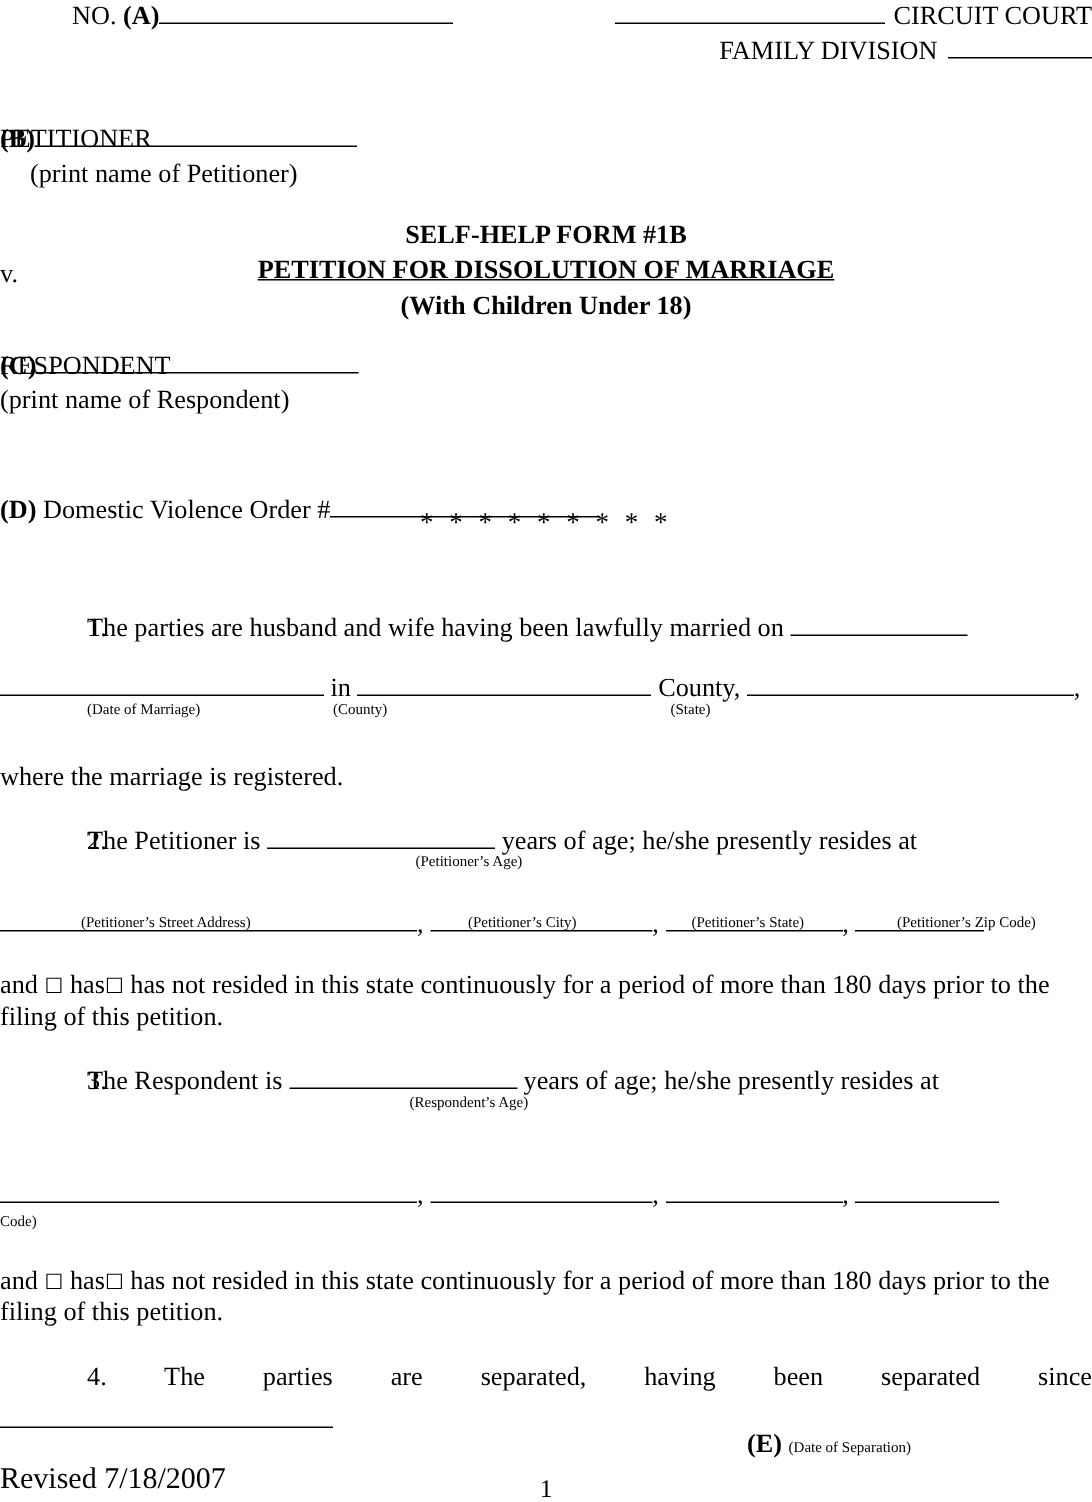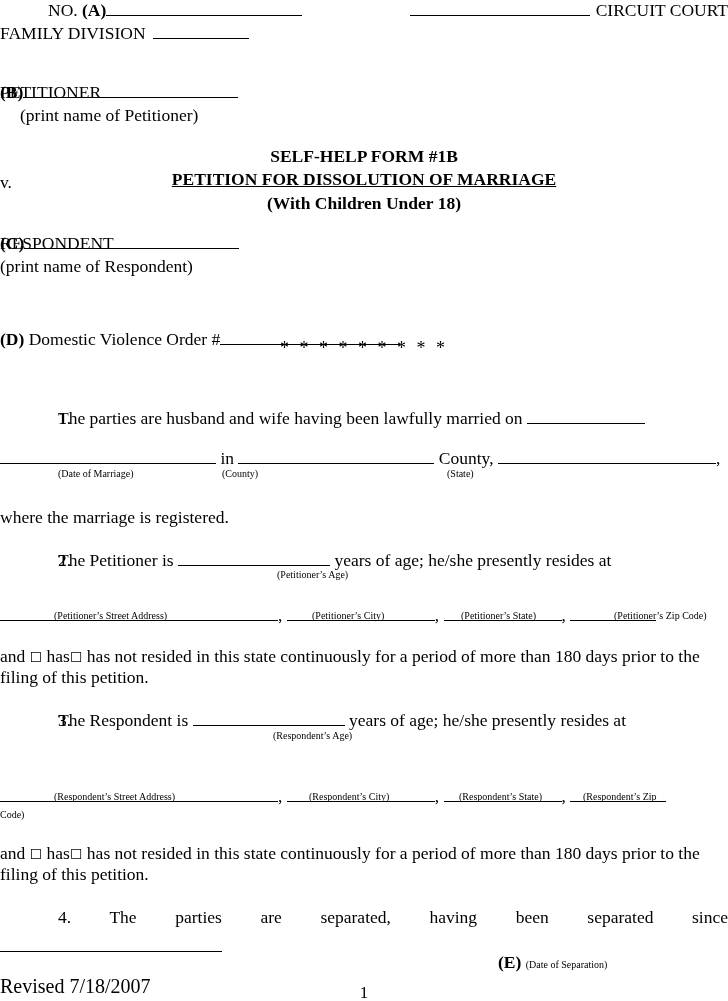--- a/index.html
+++ b/index.html
@@ -43,21 +43,21 @@
   .abs { position: absolute; }
   .nowrap { white-space: nowrap; }
 
   
   #caption-no { top: 0px; left: 0px; margin-left: 48px; }
   #caption-no .rule { width: 196px; }
 
   #court-line { top: 0px; right: 0px; text-align: right; }
   #court-line .rule { width: 180px; margin-right: 6px; }
 
-  #division-line { top: 23px; right: 0px; }
+  #division-line { top: 23px; right: 0px; text-align: right; }
   #division-line .rule { width: 96px; margin-left: 7px; }
 
   #petitioner-name { top: 82px; left: 0px; }
   #petitioner-name .rule { width: 215px; }
   #petitioner-role { top: 82px; right: 0px; }
   #petitioner-caption { top: 105px; left: 0px; padding-left: 20px; }
 
   
   #title-block {
     top: 145px;
@@ -110,21 +110,21 @@
 
   #p2-addr { top: 605px; left: 0px; width: 728px; }
   #p2-rule-street { width: 278px; }
   #p2-rule-city  { width: 148px; }
   #p2-rule-state { width: 118px; }
   #p2-rule-zip   { width: 86px; }
   #p2-caps { top: 611px; left: 0px; width: 728px; height: 16px; }
   #p2c-street { left: 54px; }
   #p2c-city   { left: 312px; }
   #p2c-state  { left: 461px; }
-  #p2c-zip    { left: 614px; }
+  #p2c-zip    { left: 598px; }
 
   #p2-tail { top: 646px; left: 0px; width: 728px; }
 
   
   #p3-line1 { top: 710px; left: 0px; width: 728px; }
   #p3-line1 .rule { width: 152px; }
   #p3-cap-age { top: 731px; left: 273px; }
 
   #p3-addr { top: 786px; left: 0px; width: 728px; }
   #p3-rule-street { width: 278px; }
@@ -260,26 +260,20 @@
   </div>
   <div class="caption abs" id="p3-cap-age">(Respondent’s Age)</div>
 
   <div class="abs nowrap" id="p3-addr">
     <span class="rule" id="p3-rule-street"></span><span>,</span>
     <span class="rule" id="p3-rule-city"></span><span>,</span>
     <span class="rule" id="p3-rule-state"></span><span>,</span>
     <span class="rule" id="p3-rule-zip"></span>
   </div>
 
-  <div class="abs" id="p3-caps">
-    <span class="caption abs" id="p3c-street">(Respondent’s Street Address)</span>
-    <span class="caption abs" id="p3c-city">(Respondent’s City)</span>
-    <span class="caption abs" id="p3c-state">(Respondent’s  State)</span>
-    <span class="caption abs" id="p3c-zip">(Respondent’s  Zip</span>
-  </div>
   <div class="caption abs" id="p3-caps-wrap">Code)</div>
 
   <div class="abs" id="p3-tail">
     <span>and</span>
     <span class="box-glyph">☐</span>
     <span>has</span><span class="box-glyph">☐</span>
     <span>has not resided in this state continuously for a period of more than 180 days prior to the filing of this petition.</span>
   </div>
 
   <div class="abs" id="p4-line1">

